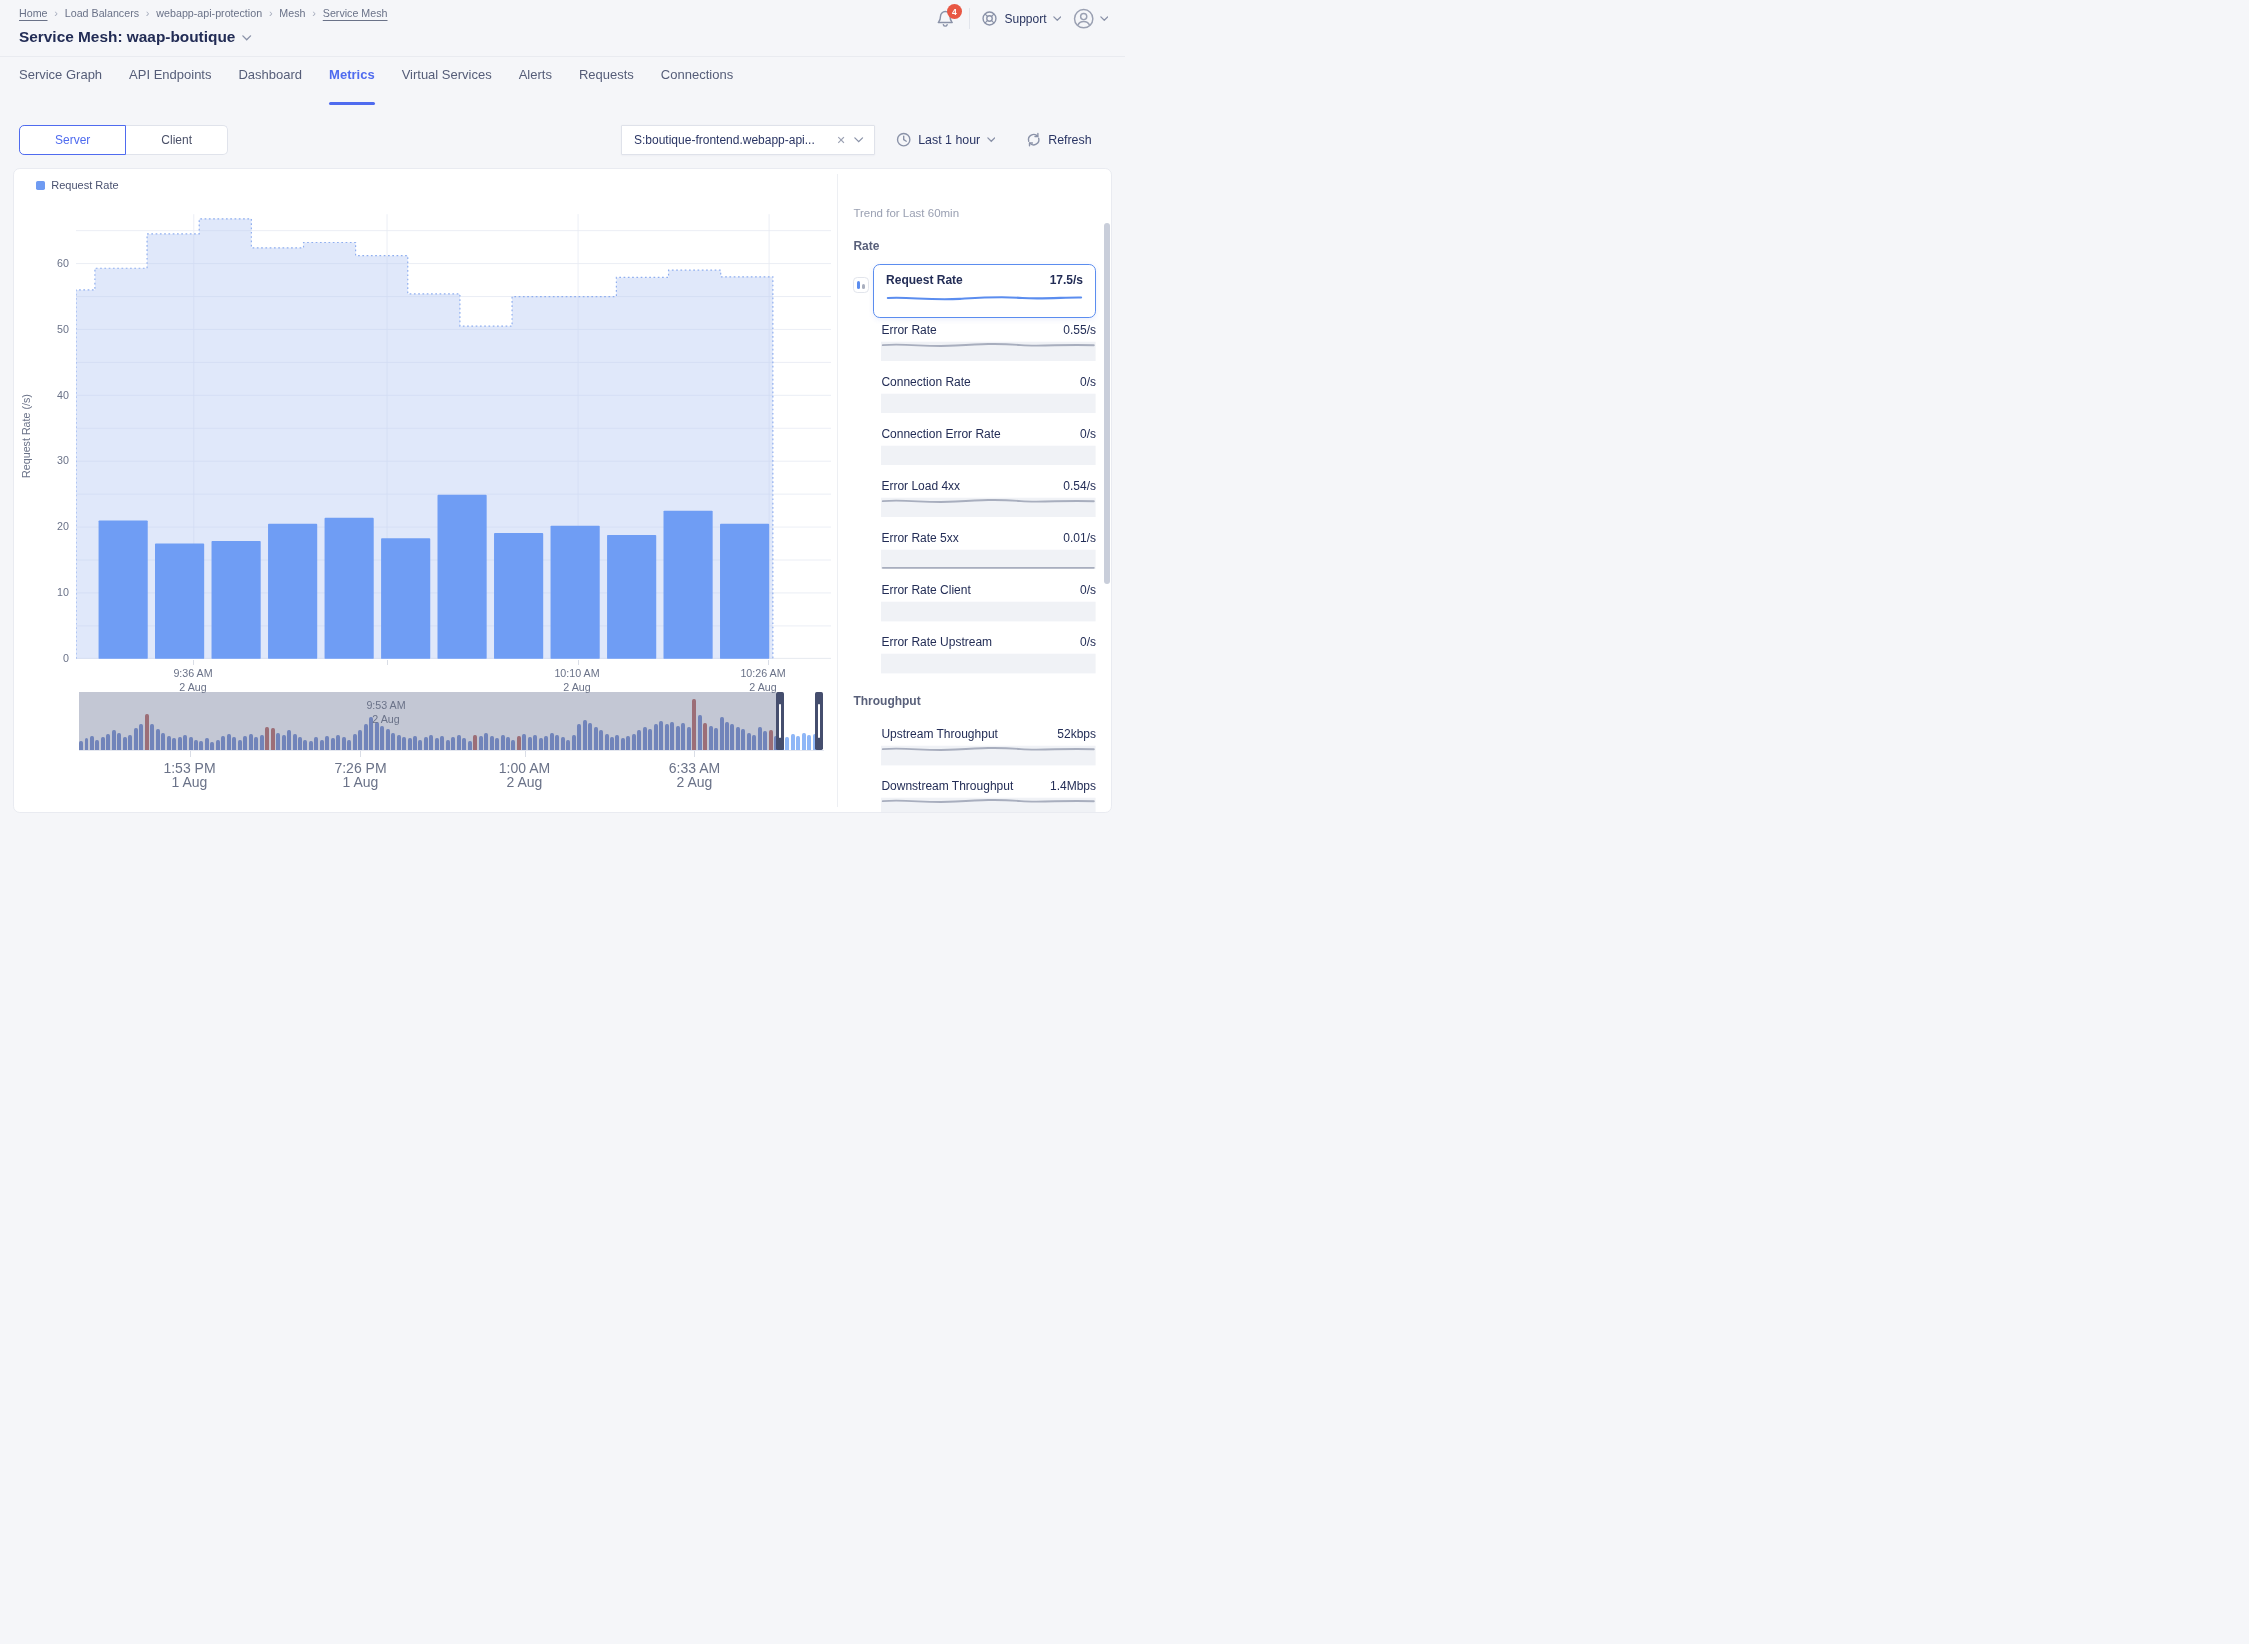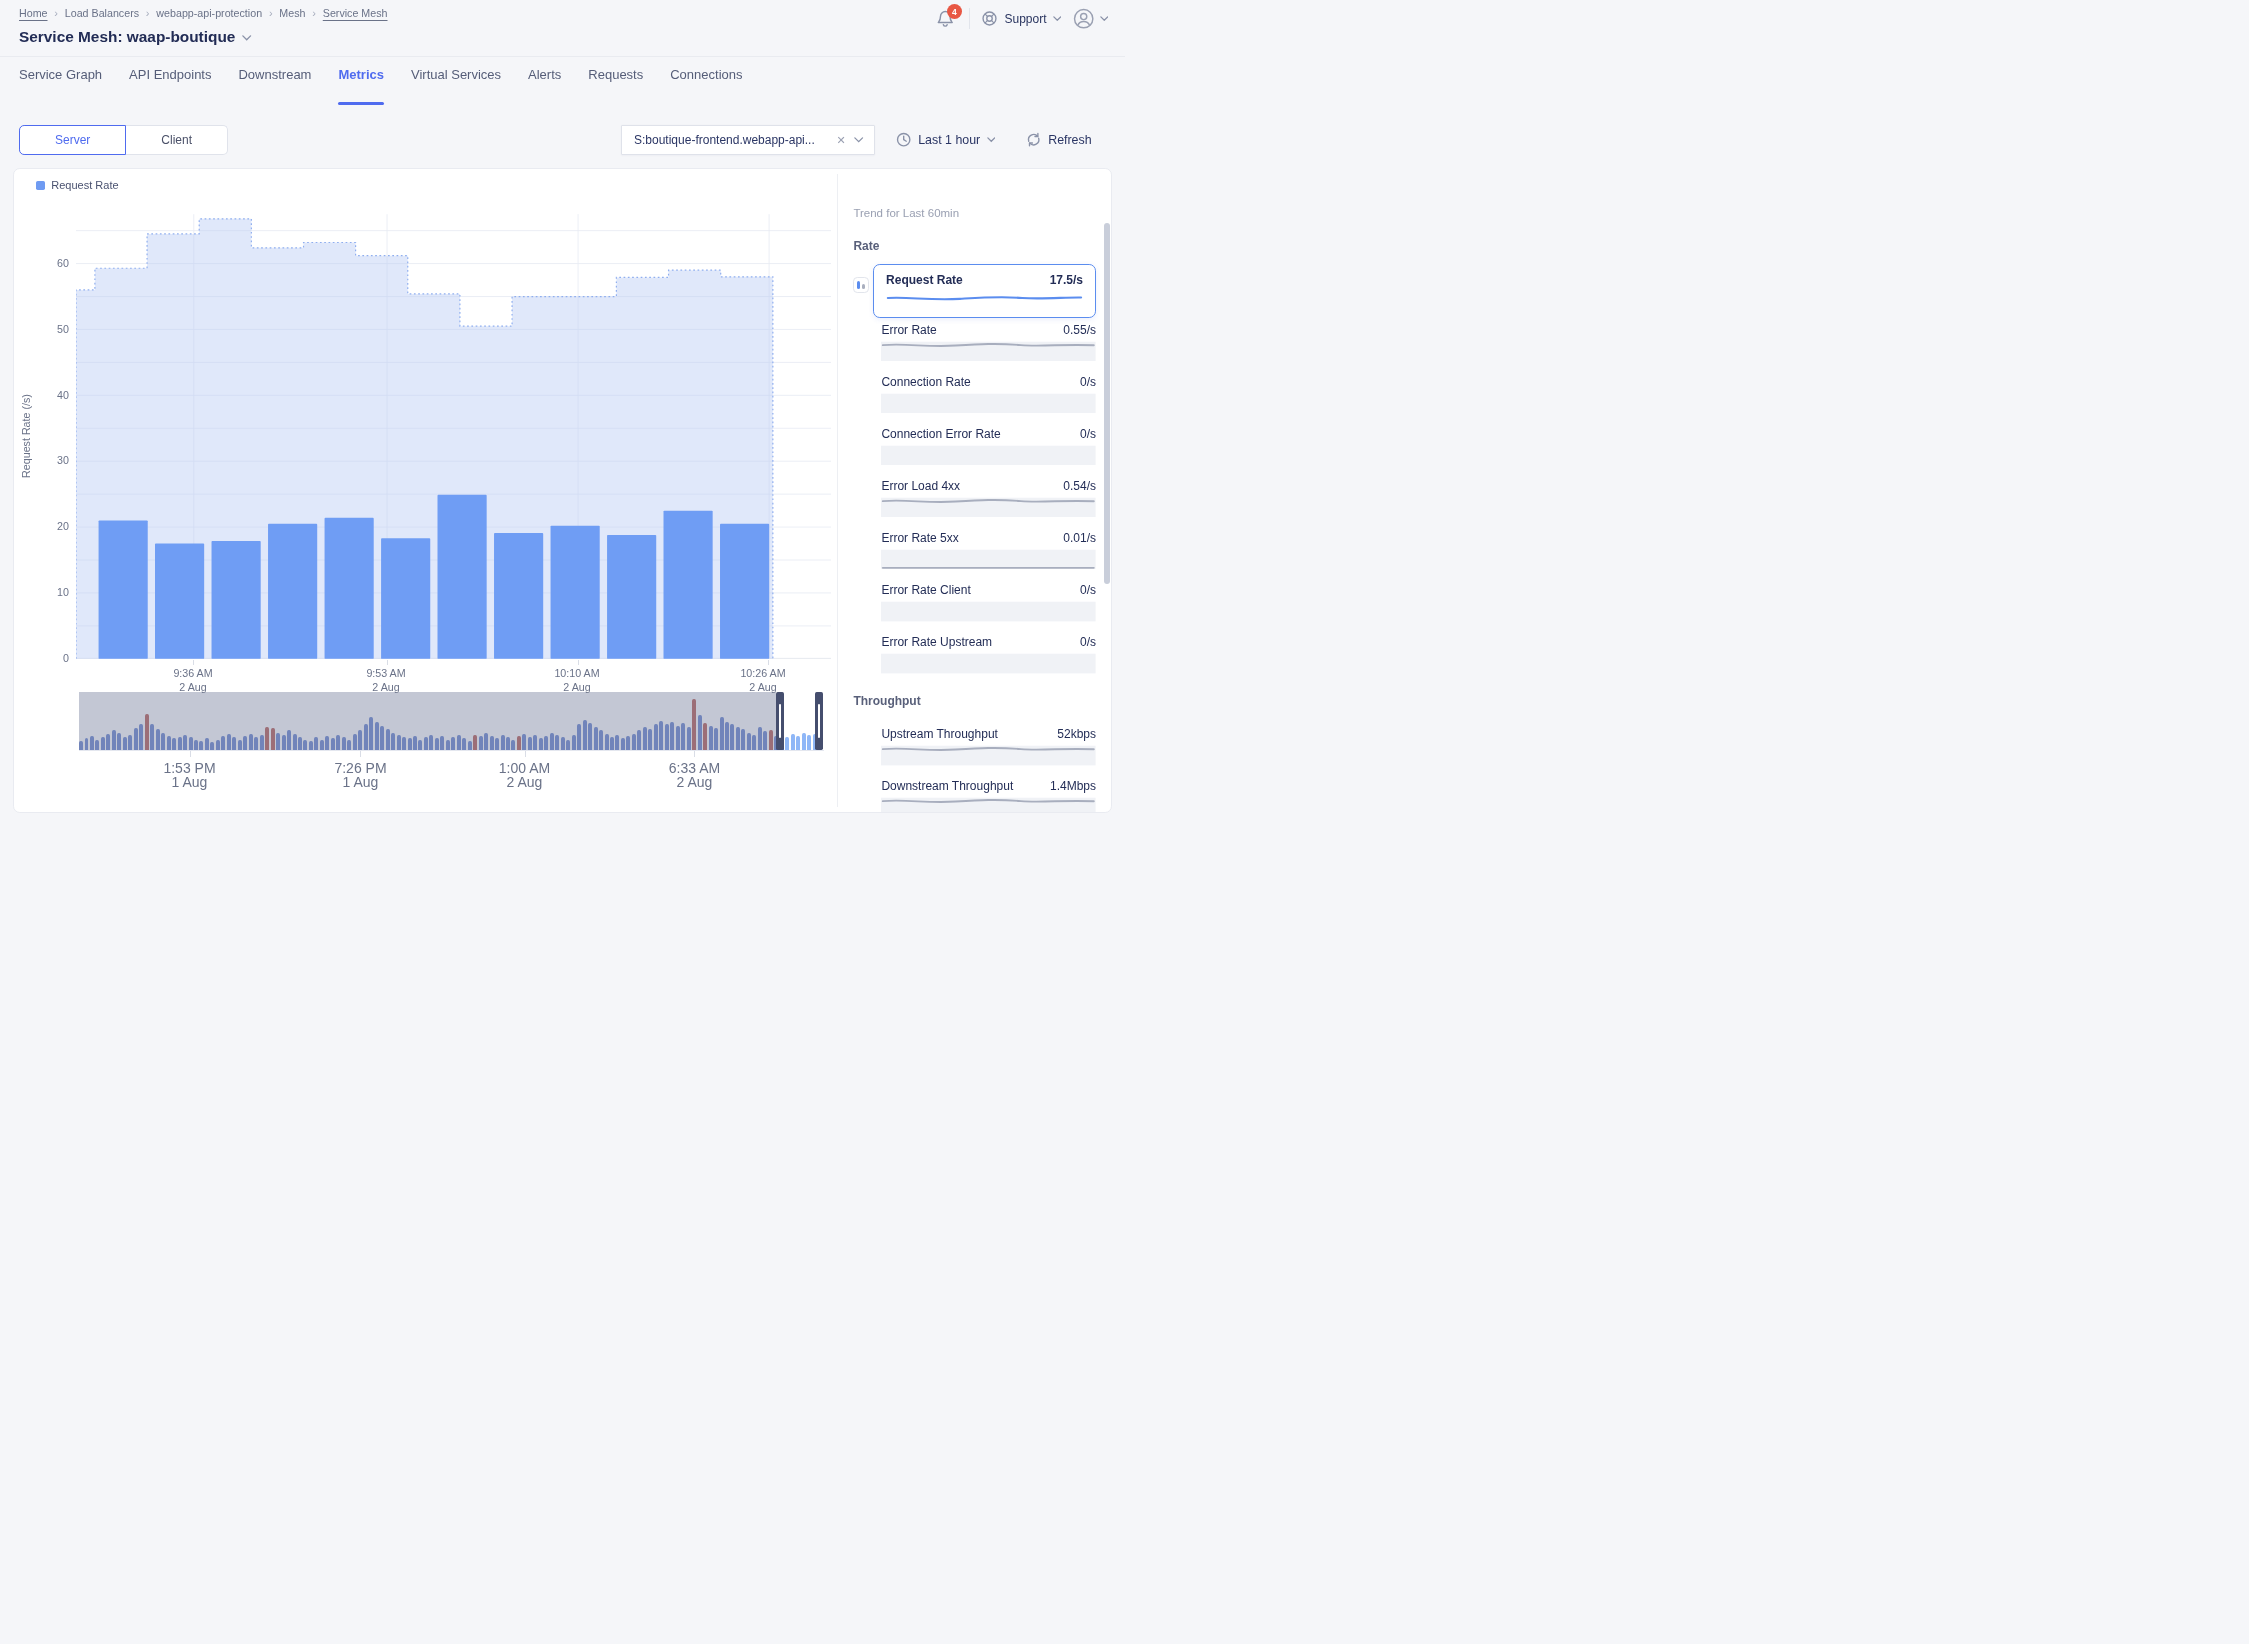--- a/index.html
+++ b/index.html
@@ -139,21 +139,21 @@
           <path d="M1 1 L5 5 L9 1" fill="none" stroke="#8A92A8" stroke-width="1.5" stroke-linecap="round"></path>
         </svg>
     </div>
   </div>
   <div class="hdr-divider"></div>
 </div>
 
 <div class="tabs" id="tabs">
     <div class="tab">Service Graph</div>
     <div class="tab">API Endpoints</div>
-    <div class="tab">Downstream</div>
+    <div class="tab">Dashboard</div>
     <div class="tab active">Metrics</div>
     <div class="tab">Virtual Services</div>
     <div class="tab">Alerts</div>
     <div class="tab">Requests</div>
     <div class="tab">Connections</div>
   </div>
 
 <div class="toolbar">
   <div class="toggle">
     <div class="tg-btn tg-server">Server</div>
@@ -492,21 +492,21 @@
       <div class="ytick" style="left: 26px; top: 285px;">30</div>
       <div class="ytick" style="left: 26px; top: 220px;">40</div>
       <div class="ytick" style="left: 26px; top: 154px;">50</div>
       <div class="ytick" style="left: 26px; top: 88px;">60</div>
       <div class="xtick-mark" style="left: 179px;"></div>
       <div class="xtick-label" style="left: 145px;">
         <div>9:36 AM</div>
         <div>2 Aug</div>
       </div>
       <div class="xtick-mark" style="left: 373px;"></div>
-      <div class="xtick-label" style="left: 338px;">
+      <div class="xtick-label" style="left: 338px; margin-top: 32px;">
         <div>9:53 AM</div>
         <div>2 Aug</div>
       </div>
       <div class="xtick-mark" style="left: 564px;"></div>
       <div class="xtick-label" style="left: 529px;">
         <div>10:10 AM</div>
         <div>2 Aug</div>
       </div>
       <div class="xtick-mark" style="left: 754px;"></div>
       <div class="xtick-label" style="left: 715px;">

